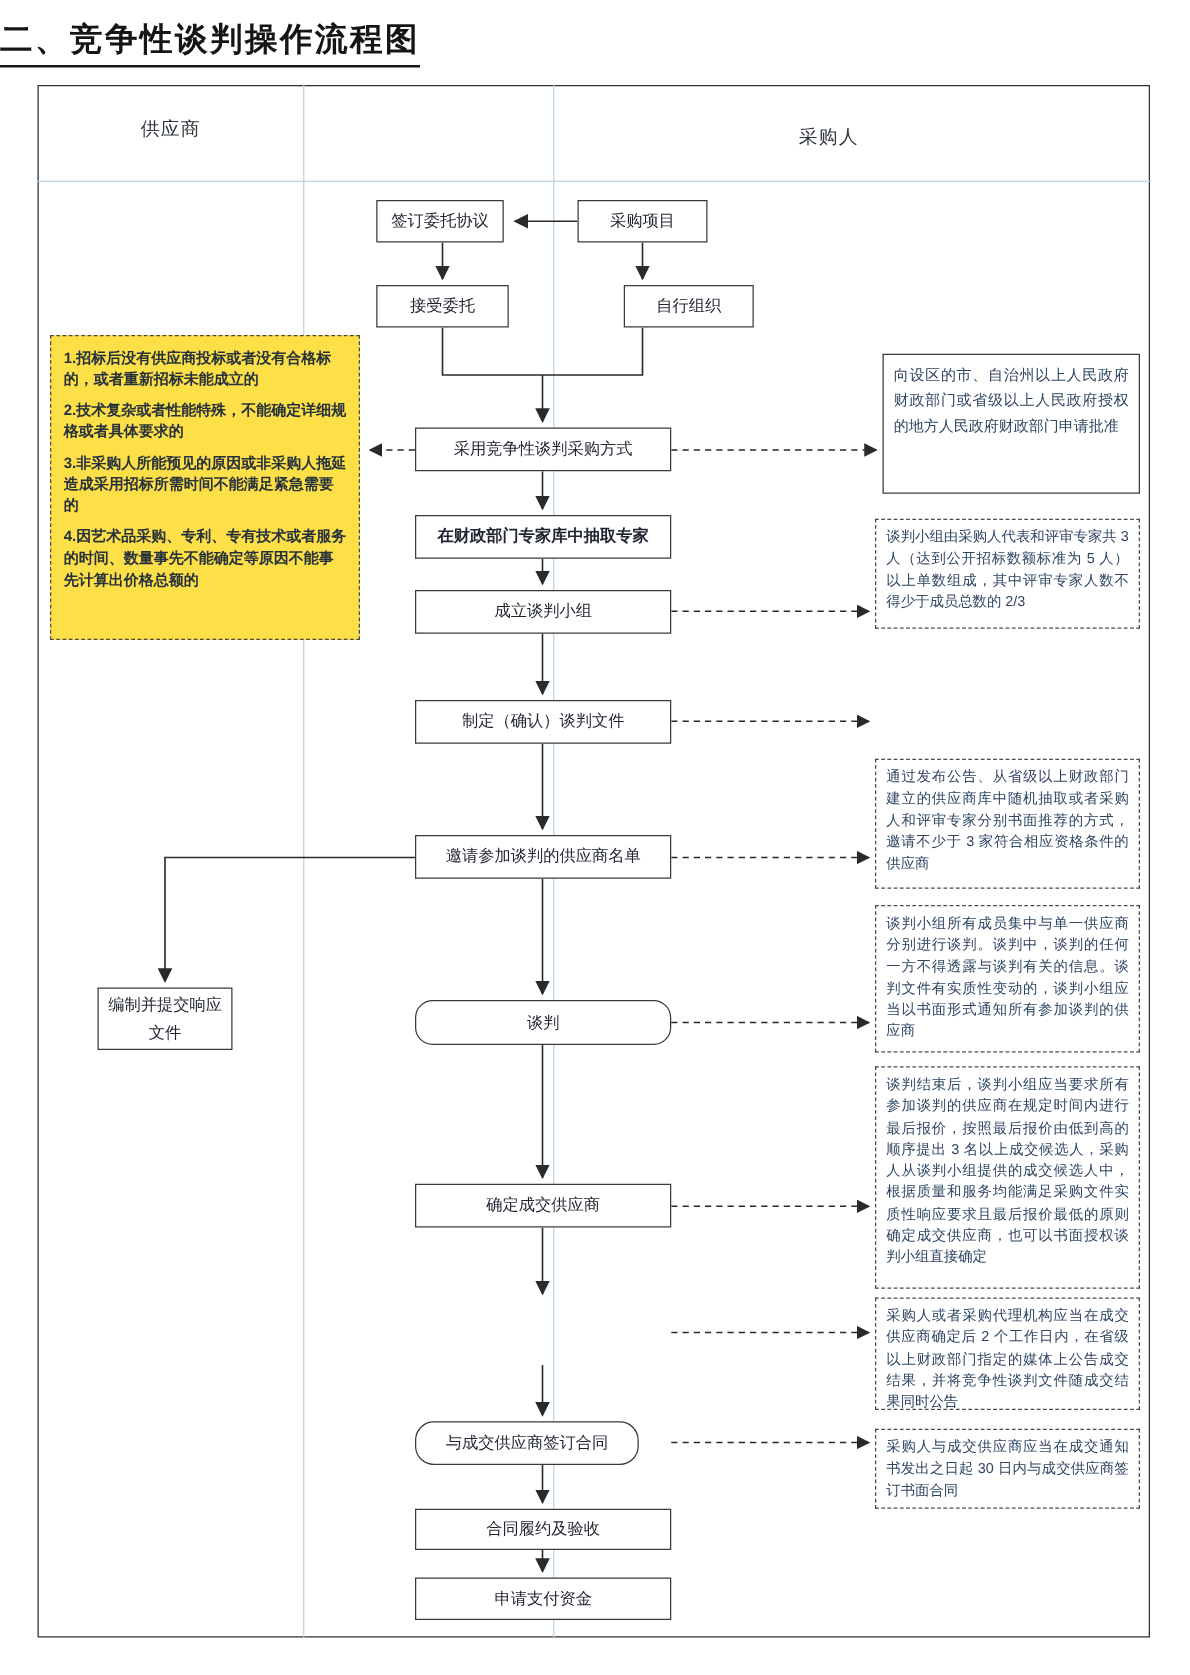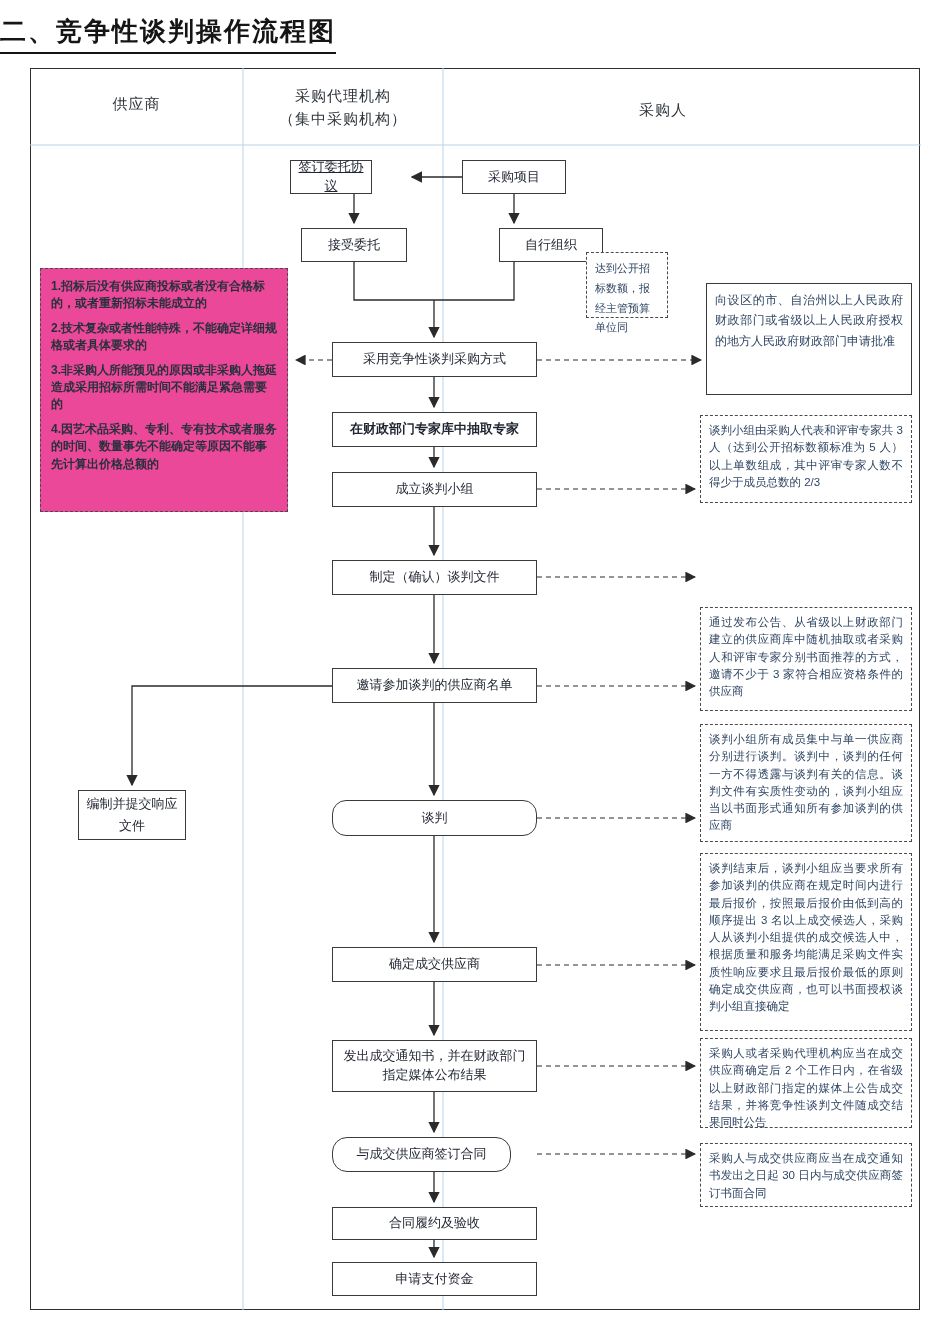--- a/index.html
+++ b/index.html
@@ -12,21 +12,21 @@
          border:1px solid #2f2f2f;box-sizing:border-box;}
   .connectors{position:absolute;left:0;top:0;pointer-events:none;}
   .colhead{position:absolute;font-size:15px;color:#30363d;letter-spacing:1px;text-align:center;}
   .colhead span{display:block;line-height:1.55;}
   .node{position:absolute;box-sizing:border-box;background:#fff;border:1px solid #3a3a3a;
         display:flex;align-items:center;justify-content:center;text-align:center;
         font-size:13px;color:#1f2430;line-height:1.45;padding:2px 6px;}
   .ann{position:absolute;box-sizing:border-box;background:#fff;border:1px dashed #4a4a4a;
        font-size:11.5px;color:#2f4663;line-height:1.5;padding:6px 8px;text-align:justify;}
   .ann.solidbox{border:1px solid #3a3a3a;line-height:1.7;font-size:12px;}
-  .reasons{position:absolute;box-sizing:border-box;background:#ec4899;border:1px dashed #4a4a4a;
+  .reasons{position:absolute;box-sizing:border-box;background:#fde047;border:1px dashed #4a4a4a;
            padding:9px 10px;font-size:12px;font-weight:600;color:#27313c;line-height:1.45;text-align:left;}
   .reasons p{margin:0 0 7px 0;}
   .cond{line-height:1.8;font-size:11px;text-align:left;}
 </style>
 </head>
 <body>
 
 <div class="page">
 
   <div class="title-wrap">
@@ -77,54 +77,48 @@
       <path d="M537,818 H695" marker-end="url(#arw)"></path>
       <path d="M537,965 H695" marker-end="url(#arw)"></path>
       <path d="M537,1066 H695" marker-end="url(#arw)"></path>
       <path d="M537,1154 H695" marker-end="url(#arw)"></path>
     </g>
   </svg>
 
   <div class="colhead" style="left:30px;top:92px;width:213px;">
     <span>供应商</span>
   </div>
-  <div class="colhead" style="left:243px;top:84px;width:200px;">
-    <span>采购代理机构</span>
-    <span>（集中采购机构）</span>
-  </div>
   <div class="colhead" style="left:443px;top:98px;width:440px;">
     <span>采购人</span>
   </div>
 
-  <div class="node" style="left:290px;top:160px;width:82px;height:34px;text-decoration:underline;">签订委托协议</div>
+  <div class="node" style="left:301px;top:160px;width:102px;height:34px;">签订委托协议</div>
   <div class="node" style="left:462px;top:160px;width:104px;height:34px;">采购项目</div>
   <div class="node" style="left:301px;top:228px;width:106px;height:34px;">接受委托</div>
   <div class="node" style="left:462px;top:228px;width:104px;height:34px;margin-left:37px;">自行组织</div>
   <div class="node" style="left:332px;top:342px;width:205px;height:35px;">采用竞争性谈判采购方式</div>
   <div class="node" style="left:332px;top:412px;width:205px;height:35px;font-weight:bold;">在财政部门专家库中抽取专家</div>
   <div class="node" style="left:332px;top:472px;width:205px;height:35px;">成立谈判小组</div>
   <div class="node" style="left:332px;top:560px;width:205px;height:35px;">制定（确认）谈判文件</div>
   <div class="node" style="left:332px;top:668px;width:205px;height:35px;">邀请参加谈判的供应商名单</div>
   <div class="node" style="left:332px;top:800px;width:205px;height:36px;border-radius:14px;">谈判</div>
   <div class="node" style="left:332px;top:947px;width:205px;height:35px;">确定成交供应商</div>
-  <div class="node" style="left:332px;top:1040px;width:205px;height:52px;">发出成交通知书，并在财政部门指定媒体公布结果</div>
   <div class="node" style="left:332px;top:1137px;width:179px;height:35px;border-radius:15px;">与成交供应商签订合同</div>
   <div class="node" style="left:332px;top:1207px;width:205px;height:33px;">合同履约及验收</div>
   <div class="node" style="left:332px;top:1262px;width:205px;height:34px;">申请支付资金</div>
 
   <div class="node" style="left:78px;top:790px;width:108px;height:50px;line-height:1.7;">编制并提交响应文件</div>
 
   <div class="reasons" style="left:40px;top:268px;width:248px;height:244px;">
     <p>1.招标后没有供应商投标或者没有合格标的，或者重新招标未能成立的</p>
     <p>2.技术复杂或者性能特殊，不能确定详细规格或者具体要求的</p>
     <p>3.非采购人所能预见的原因或非采购人拖延造成采用招标所需时间不能满足紧急需要的</p>
     <p>4.因艺术品采购、专利、专有技术或者服务的时间、数量事先不能确定等原因不能事先计算出价格总额的</p>
   </div>
 
-  <div class="ann cond" style="left:586px;top:252px;width:82px;height:66px;">达到公开招标数额，报经主管预算单位同</div>
   <div class="ann solidbox" style="left:706px;top:283px;width:206px;height:112px;">向设区的市、自治州以上人民政府财政部门或省级以上人民政府授权的地方人民政府财政部门申请批准</div>
   <div class="ann" style="left:700px;top:415px;width:212px;height:88px;">谈判小组由采购人代表和评审专家共 3 人（达到公开招标数额标准为 5 人）以上单数组成，其中评审专家人数不得少于成员总数的 2/3</div>
   <div class="ann" style="left:700px;top:607px;width:212px;height:104px;">通过发布公告、从省级以上财政部门建立的供应商库中随机抽取或者采购人和评审专家分别书面推荐的方式，邀请不少于 3 家符合相应资格条件的供应商</div>
   <div class="ann" style="left:700px;top:724px;width:212px;height:118px;">谈判小组所有成员集中与单一供应商分别进行谈判。谈判中，谈判的任何一方不得透露与谈判有关的信息。谈判文件有实质性变动的，谈判小组应当以书面形式通知所有参加谈判的供应商</div>
   <div class="ann" style="left:700px;top:853px;width:212px;height:178px;">谈判结束后，谈判小组应当要求所有参加谈判的供应商在规定时间内进行最后报价，按照最后报价由低到高的顺序提出 3 名以上成交候选人，采购人从谈判小组提供的成交候选人中，根据质量和服务均能满足采购文件实质性响应要求且最后报价最低的原则确定成交供应商，也可以书面授权谈判小组直接确定</div>
   <div class="ann" style="left:700px;top:1038px;width:212px;height:90px;">采购人或者采购代理机构应当在成交供应商确定后 2 个工作日内，在省级以上财政部门指定的媒体上公告成交结果，并将竞争性谈判文件随成交结果同时公告</div>
   <div class="ann" style="left:700px;top:1143px;width:212px;height:64px;">采购人与成交供应商应当在成交通知书发出之日起 30 日内与成交供应商签订书面合同</div>
 
 </div>
 

